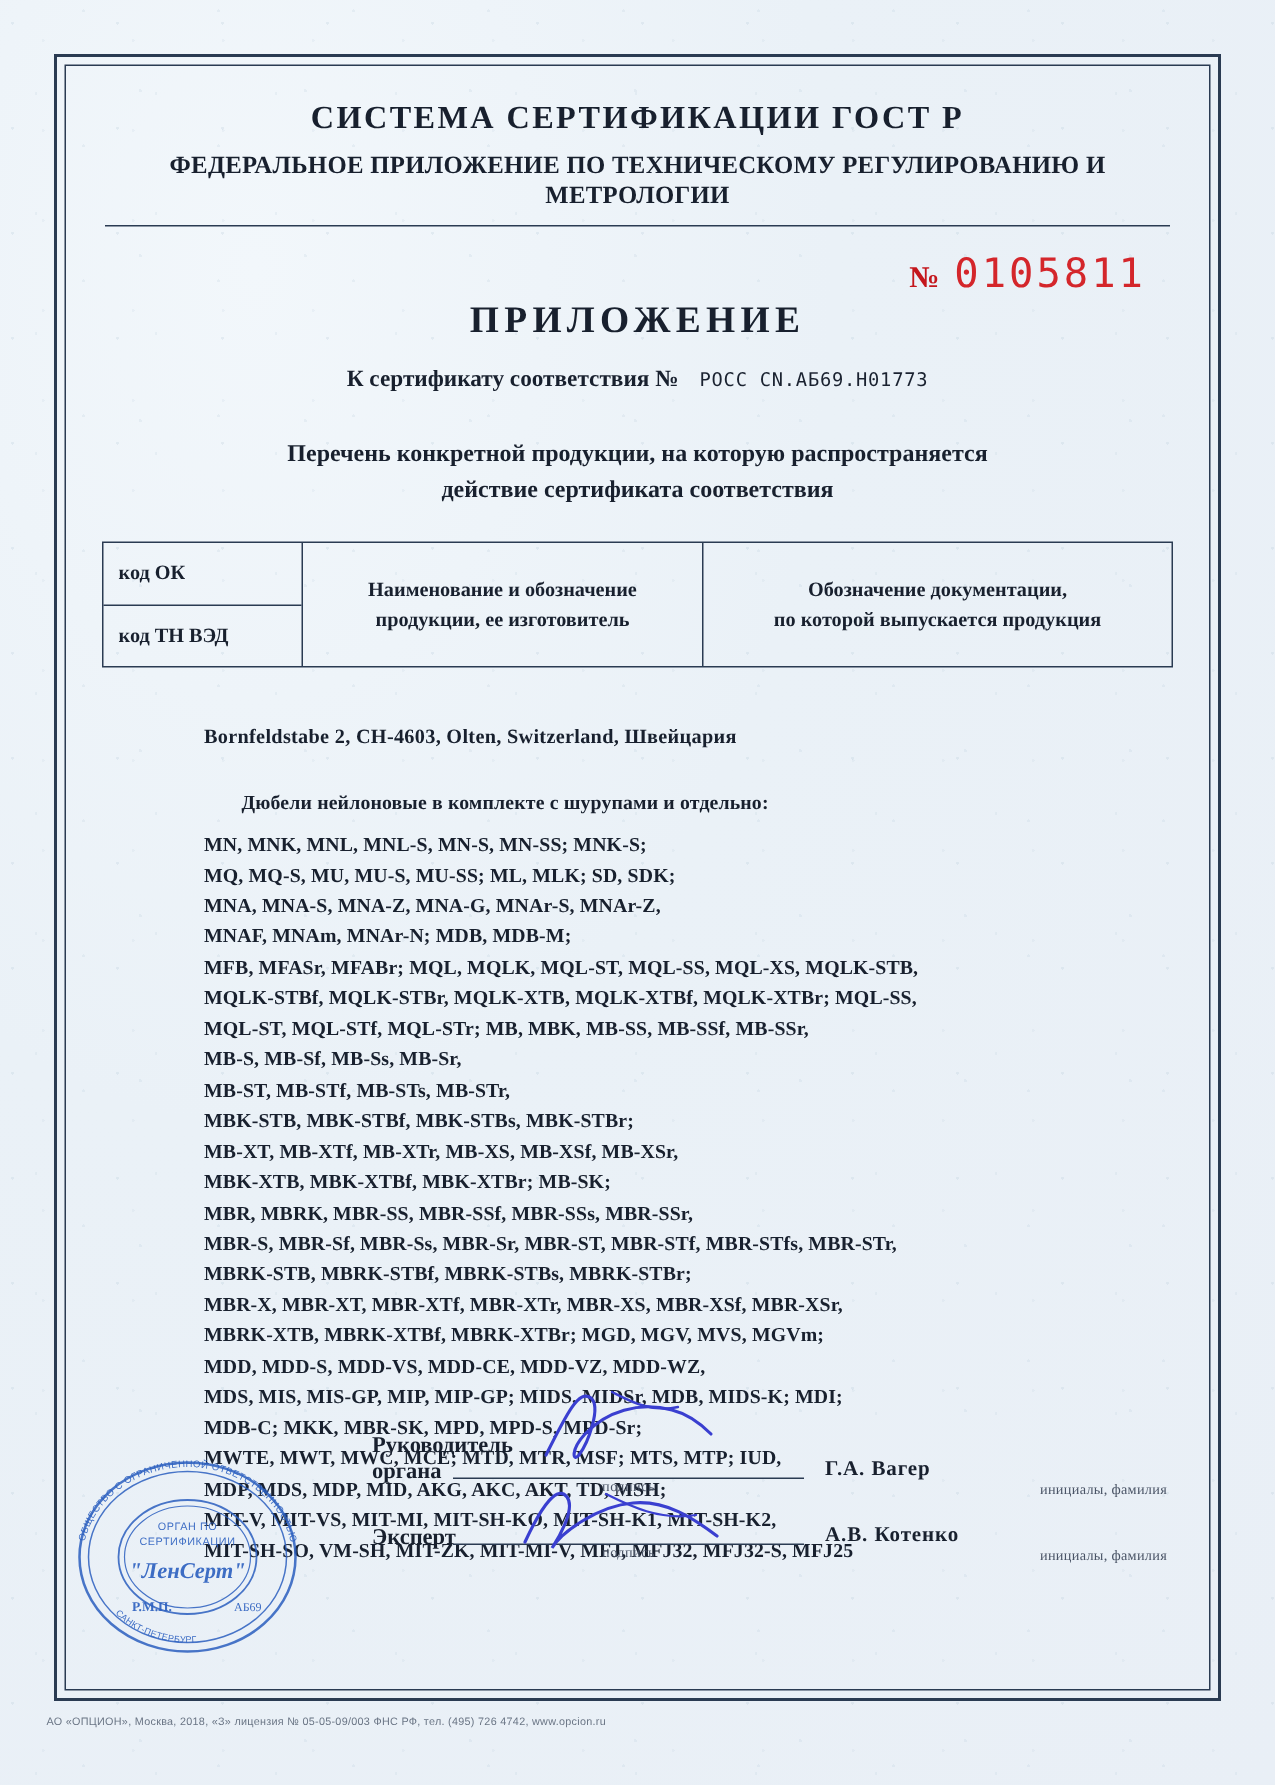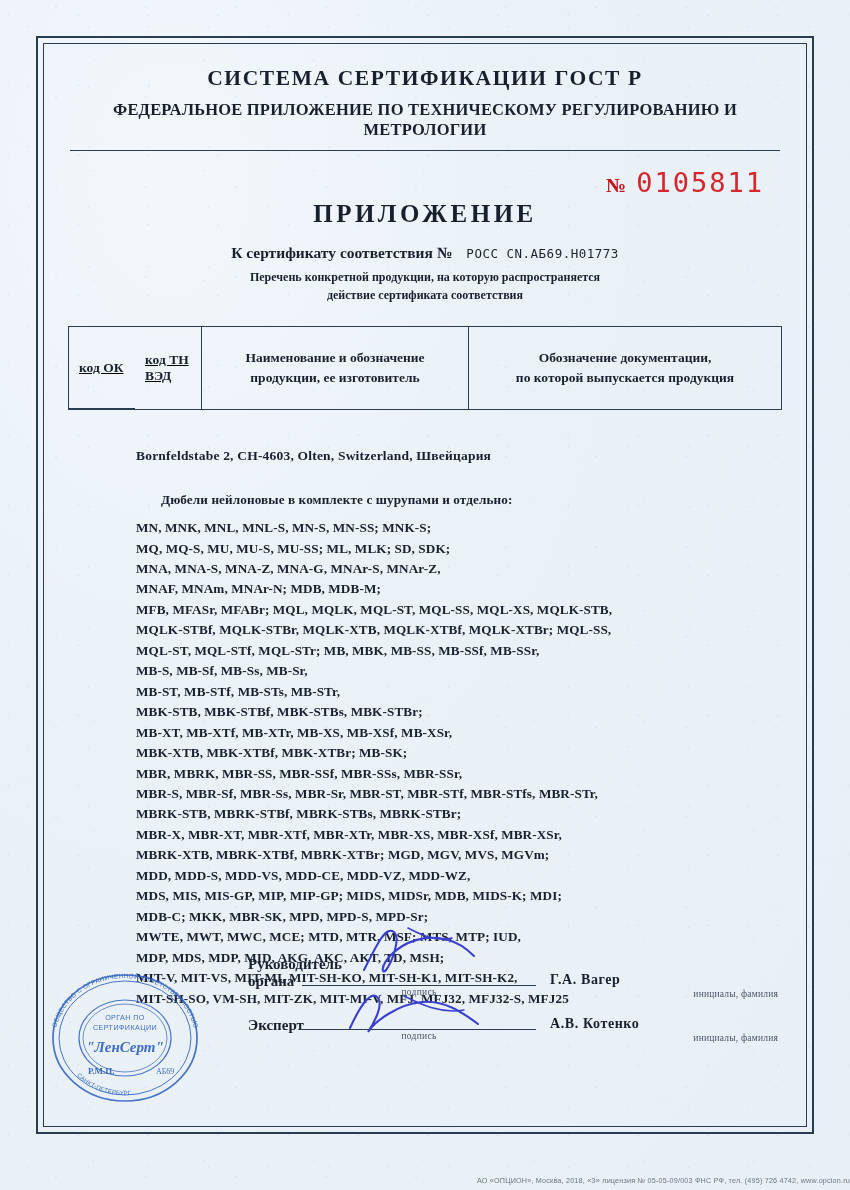--- a/index.html
+++ b/index.html
@@ -134,38 +134,38 @@
     font-family: "DejaVu Sans Mono", monospace;
     font-size: 12.5px;
     letter-spacing: .5px;
     color: #1a2230;
     margin-left: 14px;
     padding-bottom: 1px;
   }
   .purpose {
     text-align: center;
     font-weight: bold;
-    font-size: 12px;
+    font-size: 16px;
     line-height: 1.5;
     color: #18202e;
-    margin-top: 6px;
+    margin-top: 29px;
   }
 
   
   .table {
     margin-top: 22px;
     border: 1.3px solid #2a3b52;
     display: flex;
     min-height: 82px;
   }
   .col-code {
     width: 132px;
     border-right: 1.3px solid #2a3b52;
     display: flex;
-    text-decoration: underline;
+    flex-direction: column;
   }
   .col-code .cell {
     flex: 1;
     display: flex;
     align-items: center;
     padding-left: 10px;
     font-weight: bold;
     font-size: 13.5px;
     color: #18202e;
   }
@@ -297,22 +297,22 @@
     width: 178px;
     height: 140px;
     pointer-events: none;
   }
 
   
   .footer {
     position: absolute;
     left: 0;
     right: 0;
-    bottom: 5px;
-    text-align: right;
+    bottom: 38px;
+    text-align: left;
     font-size: 7.2px;
     color: #6a7585;
     letter-spacing: .2px;
     font-family: "Liberation Sans", sans-serif;
     padding-left: 31px;
   }
 </style>
 </head>
 <body>
 

